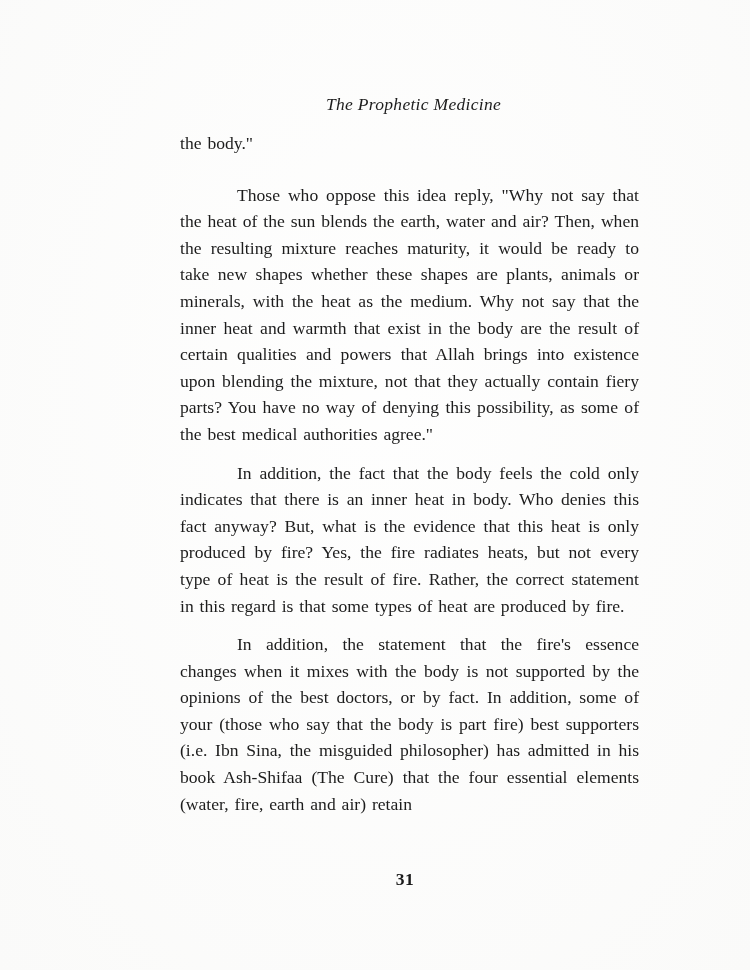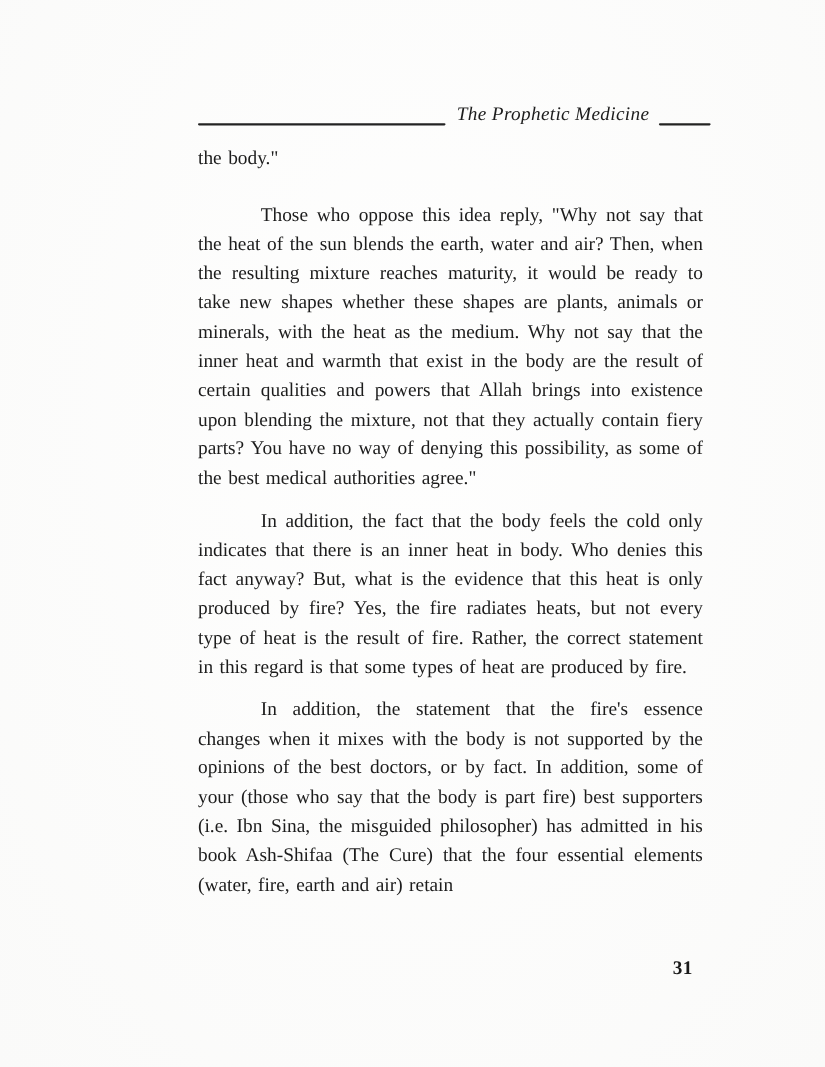--- a/index.html
+++ b/index.html
@@ -22,21 +22,22 @@
       radial-gradient(ellipse at 50% 40%, rgba(255,255,255,0.6), rgba(0,0,0,0.012)),
       #fdfdfc;
   }
   .running-header {
     position: absolute;
     top: 92px;
     left: 180px;
     width: 466px;
     height: 22px;
     display: flex;
-    align-items: flex-end;
+    align-items: center;
+    flex-direction: column;
   }
   .rule {
     height: 2px;
     background: #232323;
     border-radius: 1px;
   }
   .rule-left {
     width: 227px;
     margin-top: 2px;
   }
@@ -68,21 +69,21 @@
   }
   .body-paragraph {
     margin: 0 0 12px 0;
     text-indent: 57px;
   }
   .page-number {
     position: absolute;
     top: 869px;
     left: 180px;
     width: 450px;
-    text-align: right;
+    text-align: center;
     font-size: 17.5px;
     font-weight: bold;
     letter-spacing: 0.5px;
     color: #1a1a1a;
   }
 </style>
 </head>
 <body>
 
 <div class="page">

